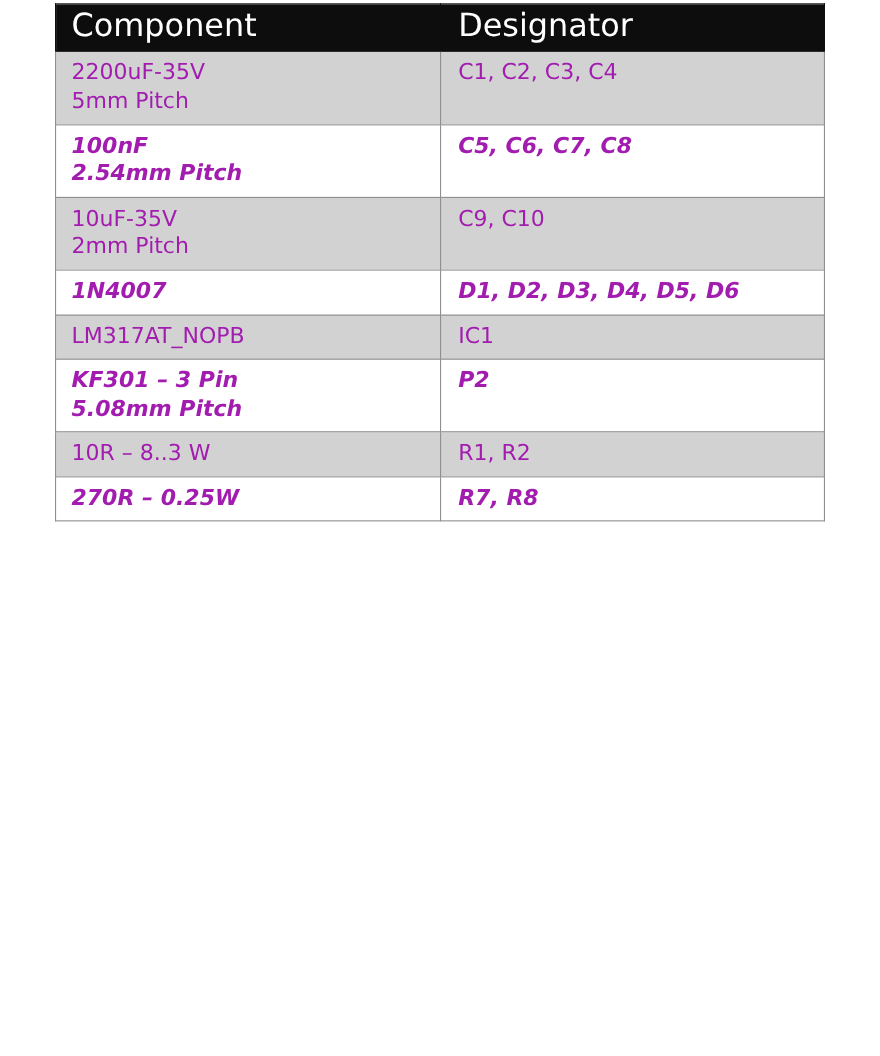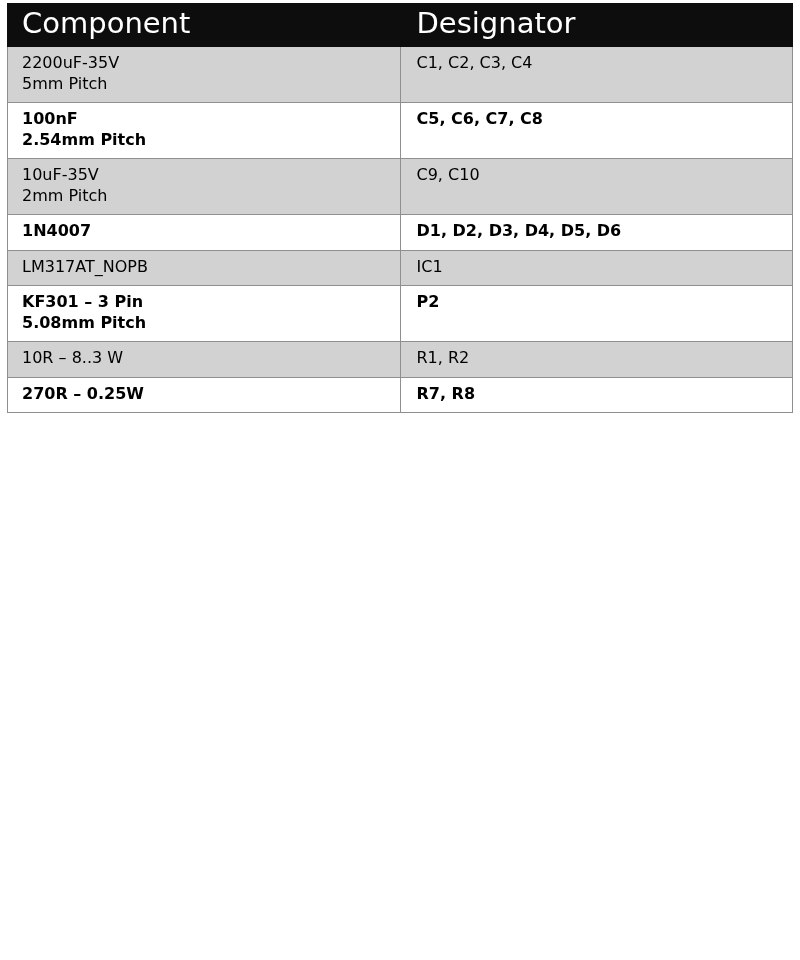--- a/index.html
+++ b/index.html
@@ -7,21 +7,21 @@
     padding: 0;
     background: #ffffff;
   }
   body {
     width: 800px;
     height: 960px;
     font-family: "DejaVu Sans", sans-serif;
     overflow: hidden;
   }
   #bom-table {
-    width: 786px;
+    width: 700px;
     margin: 3px auto 0 auto;
     border-collapse: collapse;
     table-layout: fixed;
     padding-left: 12px;
   }
   #bom-table col.col-component { width: 50%; }
   #bom-table col.col-designator { width: 50%; }
 
   #bom-table thead th {
     background: #0d0d0d;
@@ -31,36 +31,37 @@
     text-align: left;
     padding: 3px 0 6px 14px;
     line-height: 1.15;
     border: 1px solid #0d0d0d;
   }
   #bom-table thead th.designator-head {
     padding-left: 16px;
   }
 
   #bom-table tbody td {
-    font-size: 16px;
+    font-size: 20px;
     line-height: 1.28;
     padding: 6px 0 8px 14px;
     vertical-align: top;
     border: 1px solid #8f8f8f;
-    color: #000000;
+    color: #a21caf;
   }
   #bom-table tbody td.designator-cell {
     padding-left: 16px;
   }
   #bom-table tbody tr.shaded td {
     background: #d2d2d2;
   }
   #bom-table tbody tr.plain td {
     background: #ffffff;
     font-weight: bold;
+    font-style: italic;
   }
   .cell-line {
     display: block;
     white-space: nowrap;
   }
 </style>
 </head>
 <body>
 
 <table id="bom-table">

